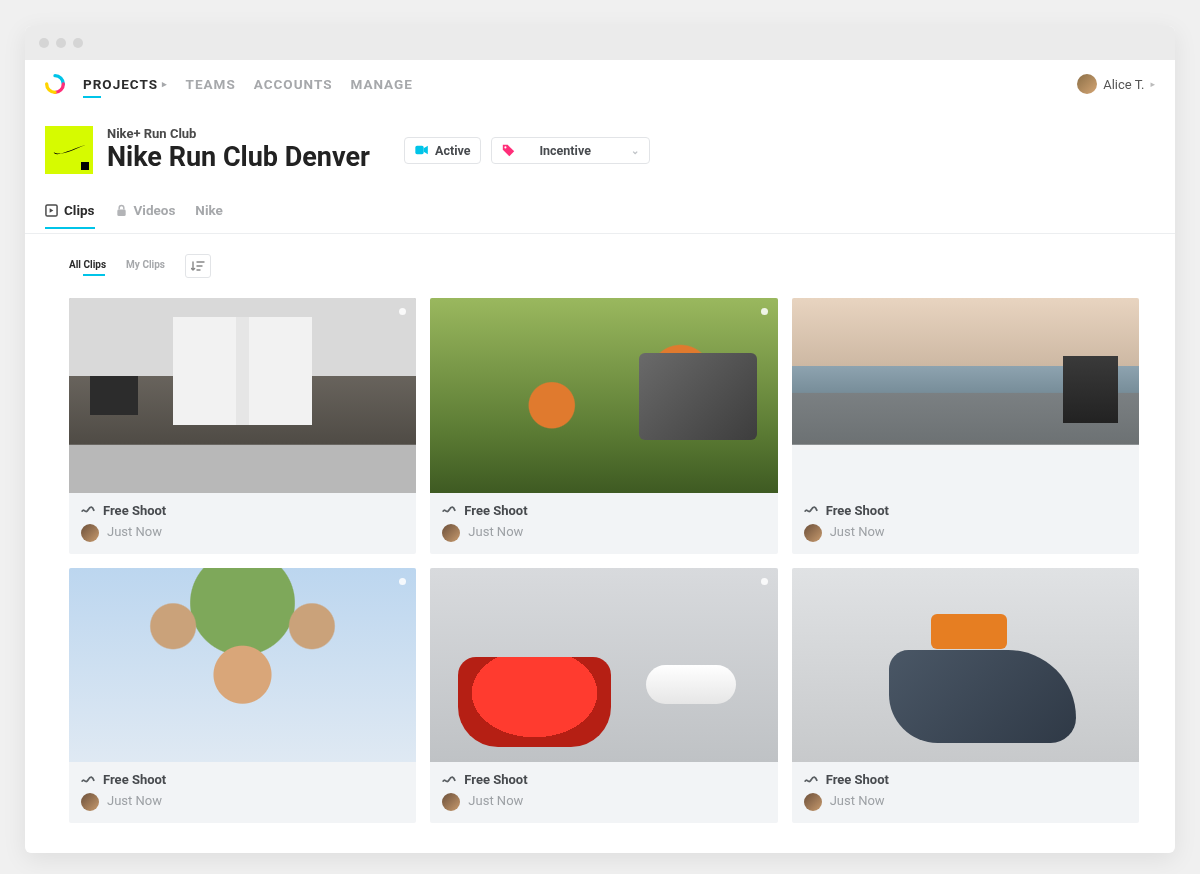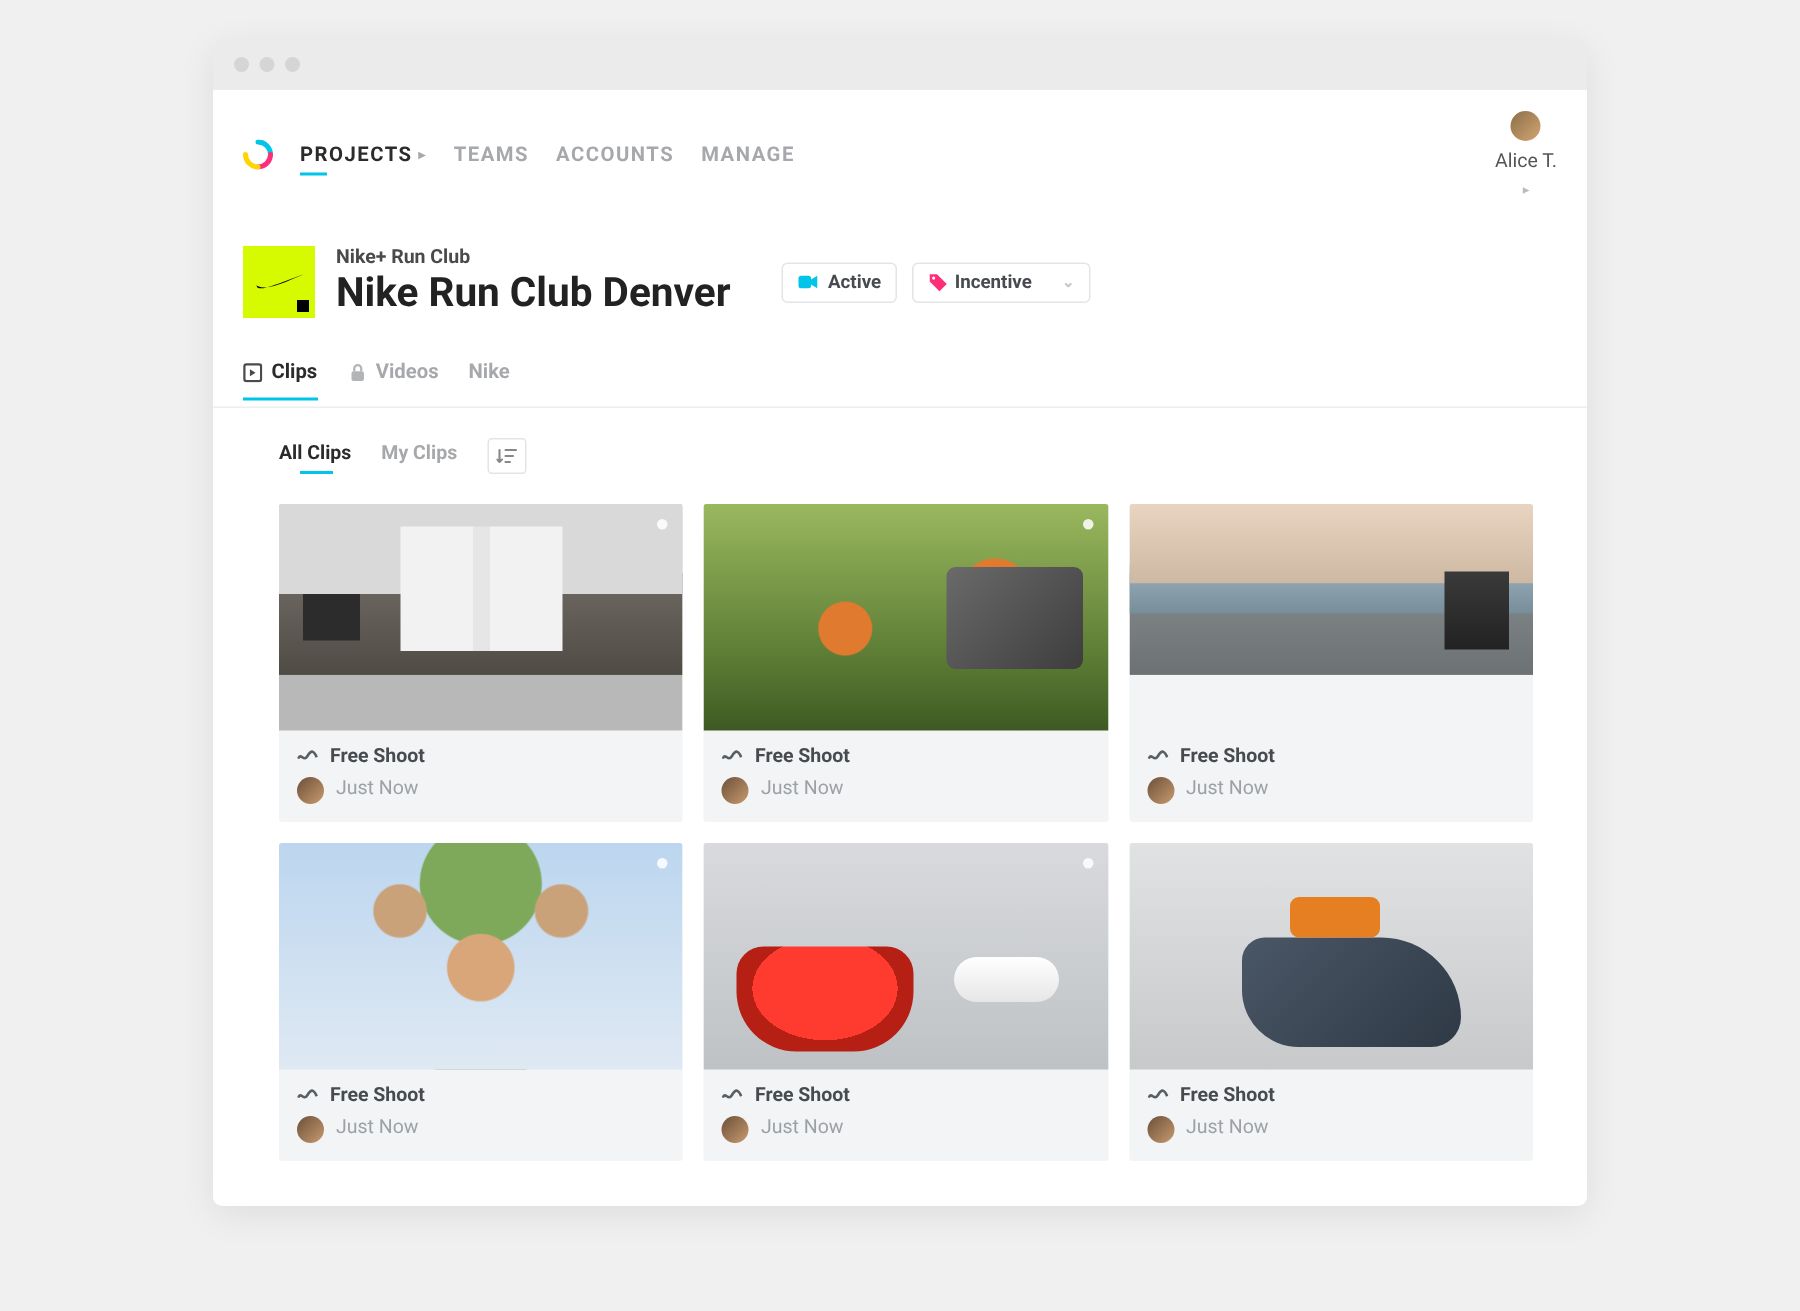--- a/index.html
+++ b/index.html
@@ -4,21 +4,21 @@
 <style>
   * { box-sizing: border-box; margin: 0; padding: 0; }
   body {
     font-family: -apple-system, BlinkMacSystemFont, "Segoe UI", Roboto, "Helvetica Neue", Arial, sans-serif;
     background: #f0f0f0;
     display: flex;
     justify-content: center;
     padding: 26px 20px 40px;
   }
   .browser {
-    width: 916px;
+    width: 1150px;
     background: #fff;
     border-radius: 6px;
     box-shadow: 0 6px 25px rgba(0,0,0,0.08);
     overflow: hidden;
   }
   .title-bar {
     background: #ebebeb;
     height: 34px;
     display: flex;
     align-items: center;
@@ -49,21 +49,21 @@
   }
   .nav-item.active { color: #2b2b2b; }
   .nav-item.active::after {
     content:''; position:absolute; left:0; right:0; bottom:-6px;
     height:2px; background:#00c4e8; width:18px;
   }
   .nav-caret { font-size:9px; color:#a6a8ab; }
   .spacer { flex:1; }
   .user-chip {
     display:flex; align-items:center; gap:6px;
-    font-size:13px; color:#555; cursor:pointer;flex-direction:column;
+    font-size:13px; color:#555; cursor:pointer;
   }
   .avatar-sm {
     width:20px; height:20px; border-radius:50%;
     background: linear-gradient(135deg,#8b6f47,#d4a574);
     flex-shrink:0;
   }
   
   .project-header {
     display:flex; align-items:center;
     padding: 24px 24px 10px 20px;
@@ -86,21 +86,21 @@
   .status-pill {
     border:1px solid #e2e4e7; border-radius:4px;
     padding:5px 10px; font-size:12.5px; font-weight:700;
     color:#474a4e; display:flex; align-items:center; gap:6px;
     background:#fff;
   }
   .cam-icon { width:14px; height:10px; fill:#00c4e8; }
   .tag-pill {
     border:1px solid #e2e4e7; border-radius:4px;
     padding:5px 10px; font-size:12.5px; font-weight:700;
-    color:#474a4e; display:flex; align-items:center; gap:4px;
+    color:#474a4e; display:flex; align-items:center; gap:24px;
     background:#fff; cursor:pointer;
   }
   .tag-icon { width:13px; height:13px; fill:#ff2e79; }
   .chev { font-size:10px; color:#bfc3c7; margin-left:16px;}
   
   .tabs {
     display:flex; gap:20px; padding: 18px 20px 5px 20px;
     border-bottom:1px solid #eceef0;
   }
   .tab {
@@ -113,21 +113,21 @@
     content:''; position:absolute; left:0; bottom:-1px;
     width:100%; height:2px; background:#00c4e8;
   }
   .tab-icon { width:13px; height:13px; fill:currentColor; opacity:.85; }
   
   .filters {
     display:flex; align-items:center; gap:20px;
     padding: 20px 44px 6px 44px;
   }
   .filter {
-    font-size:13px; font-weight:700; color:#a6a8ab; cursor:pointer;
+    font-size:10px; font-weight:700; color:#a6a8ab; cursor:pointer;
     position:relative; padding-bottom:4px;
   }
   .filter.active { color:#2b2b2b; }
   .filter.active::after{
     content:''; position:absolute; left:14px; bottom:-2px;
     width:22px; height:2px; background:#00c4e8;
   }
   .sort-btn {
     width:26px; height:24px; border:1px solid #e2e4e7;
     border-radius:3px; display:flex; align-items:center; justify-content:center;

